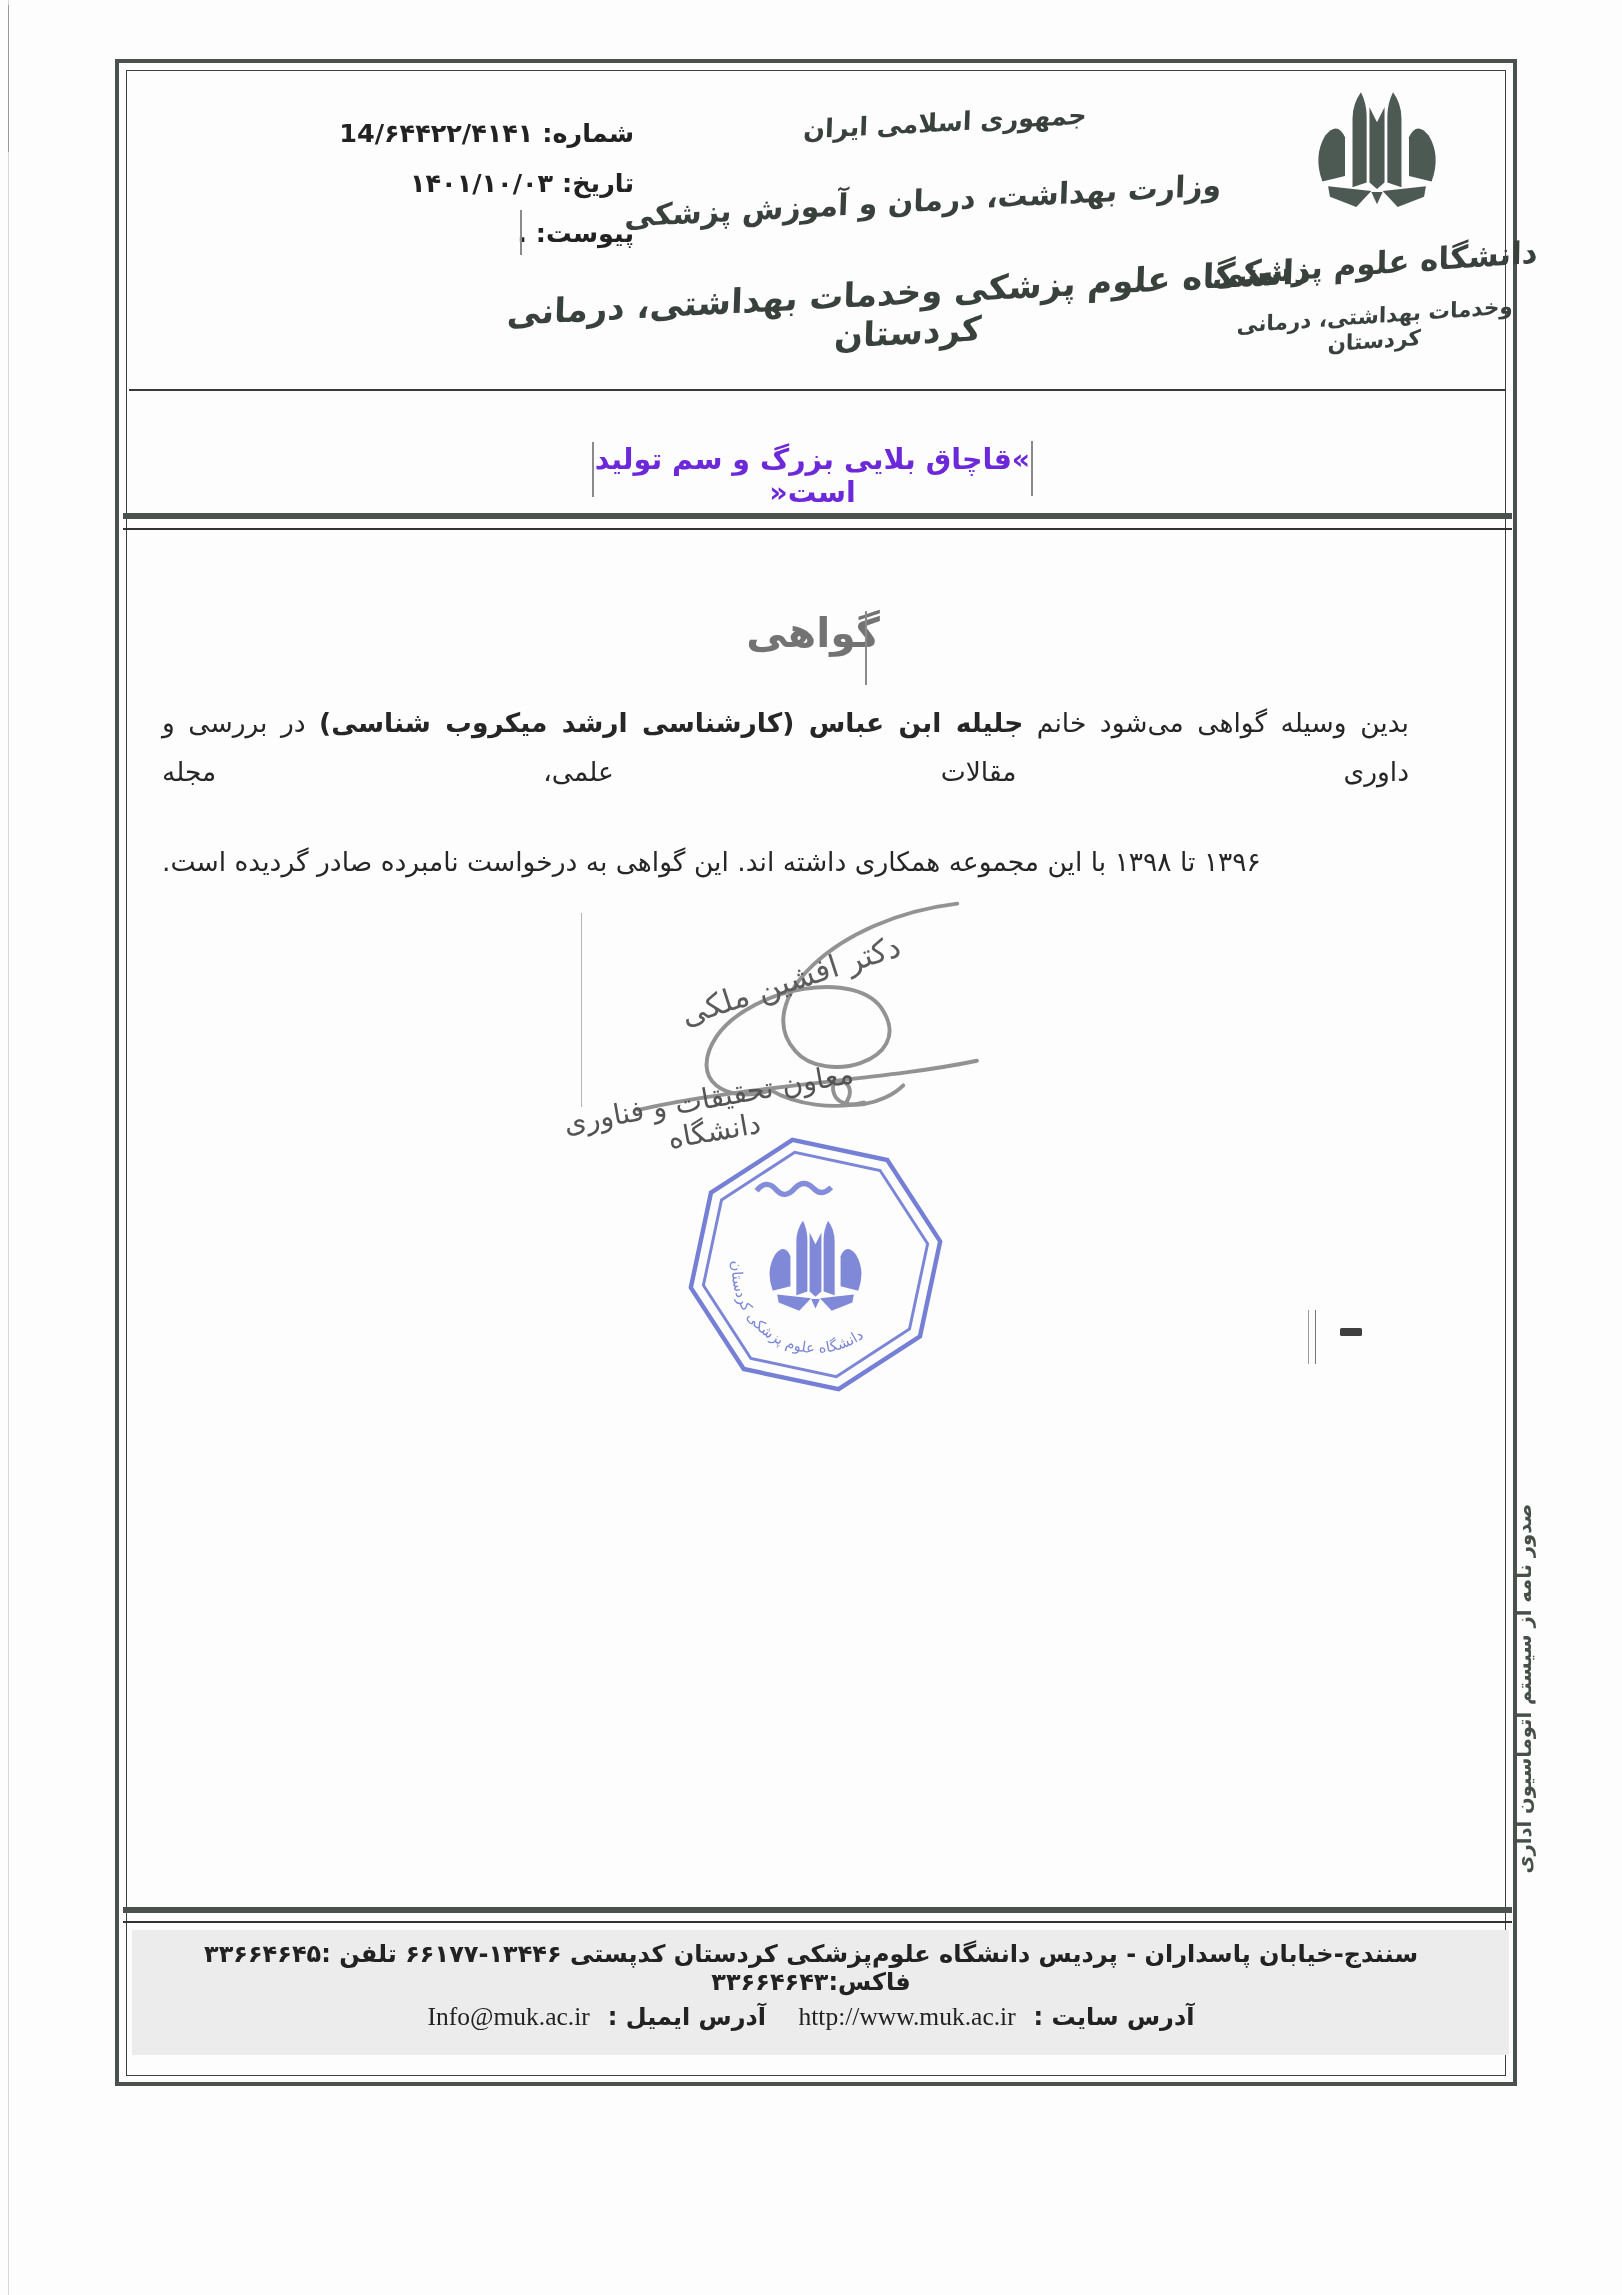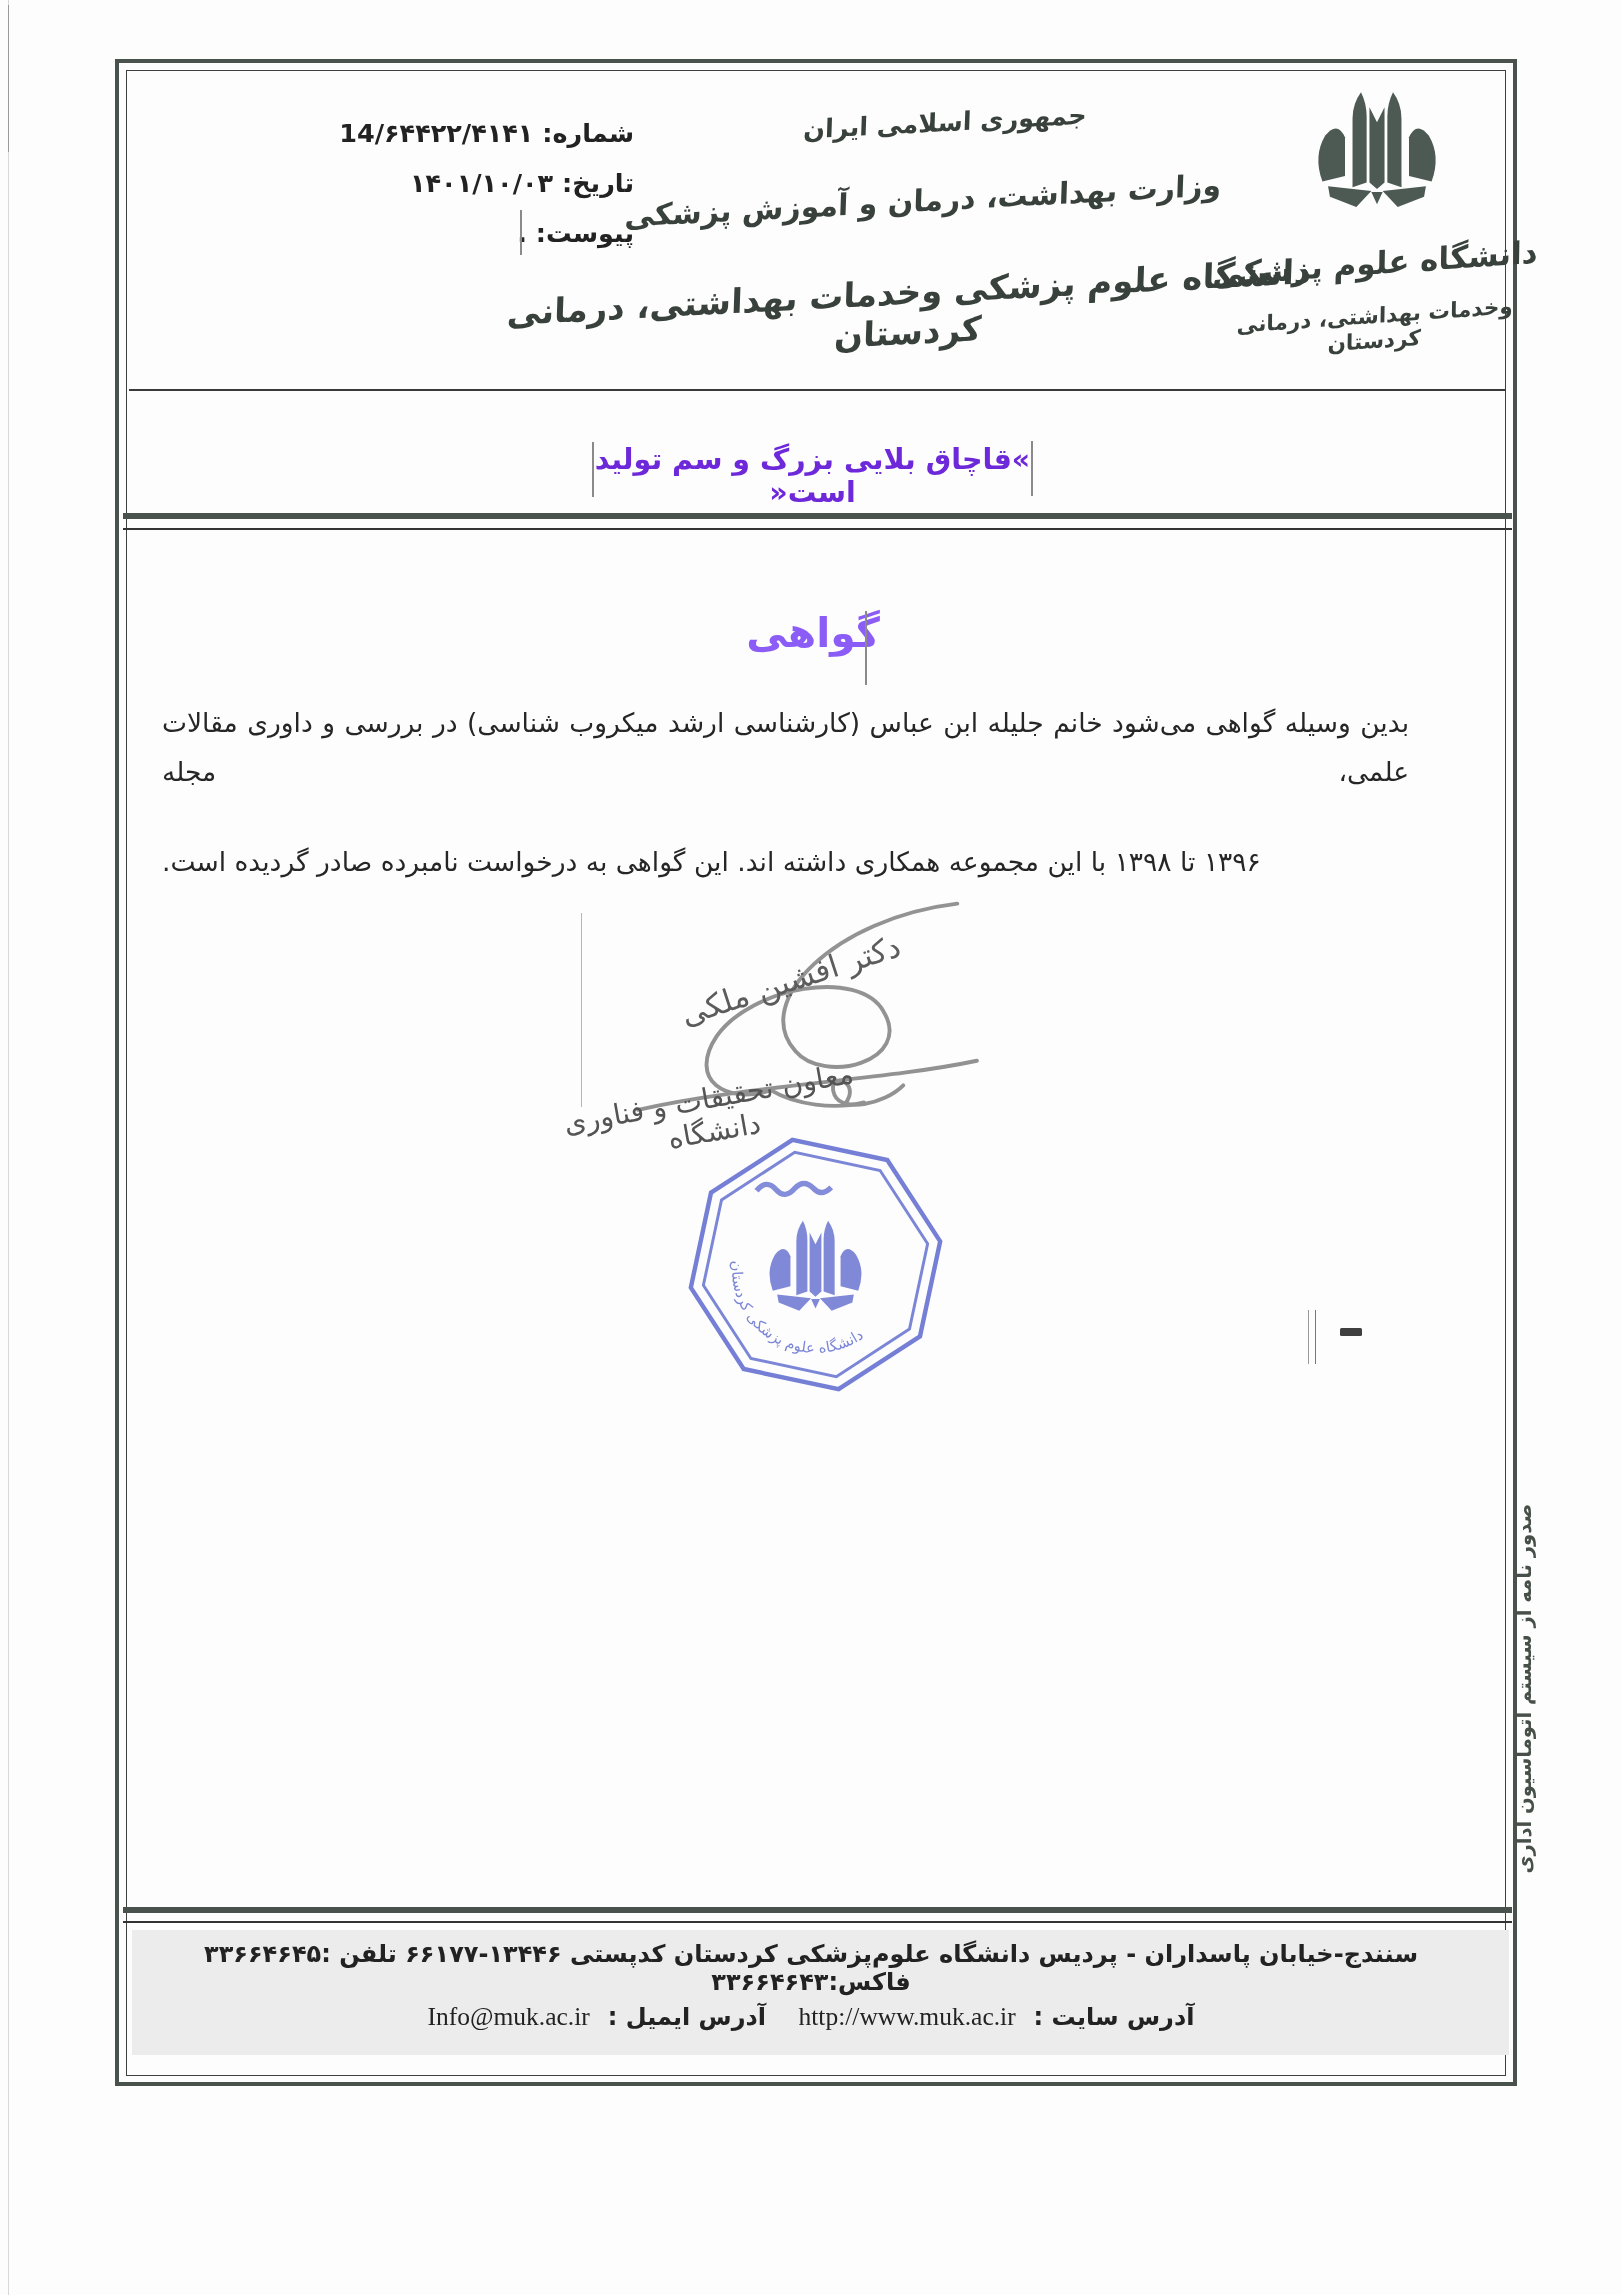--- a/index.html
+++ b/index.html
@@ -43,27 +43,27 @@
   .logo-cap2{left:1188px;top:303px;width:373px;font-size:21.6px;}
   .logo-cap1,.logo-cap2{direction:rtl;text-align:center;color:#39413c;font-weight:bold;transform:rotate(-4deg) skewX(-5deg);}
   
   .slogan{left:589px;top:443px;width:447px;text-align:center;direction:rtl;font-size:28.5px;font-weight:bold;color:#6d28d9;}
   .tick{width:1.5px;background:#8a8a8a;}
   .tick-slogan-l{left:592px;top:442px;height:55px;}
   .tick-slogan-r{left:1031px;top:441px;height:55px;}
   .tick-title{left:865px;top:611px;height:74px;}
   .tick-attach{left:520px;top:210px;height:45px;}
   
-  .title{left:715px;top:609px;width:196px;text-align:center;font-size:41px;font-weight:bold;color:#8b5cf6;direction:rtl;}
+  .title{left:715px;top:609px;width:196px;text-align:center;font-size:41px;font-weight:bold;color:#737373;direction:rtl;}
   .body-line{left:162px;width:1305px;direction:rtl;font-size:26.5px;color:#262626;line-height:49px;white-space:nowrap;}
   .body-line.justify{text-align:justify;text-align-last:justify;white-space:normal;}
   .body-line1{top:698px;padding-right:58px;width:1247px;}
   .body-line2{top:768px;}
   .body-line3{top:837px;text-align:left;}
-  .b{font-weight:normal;}
+  .b{font-weight:bold;}
   .latin-serif{font-family:"Liberation Serif","DejaVu Serif",serif;direction:ltr;unicode-bidi:embed;}
   .journal{font-size:28.5px;}
   
   .sig-text{direction:rtl;text-align:center;color:#5c5c5c;}
   .sig-name{left:604px;top:962px;width:373px;font-size:31px;transform:rotate(-18deg);}
   .sig-title{left:525px;top:1082px;width:373px;font-size:28.5px;transform:rotate(-10deg);color:#545454;}
   .sig-swoosh{left:540px;top:874px;width:540px;height:344px;}
   .sig-tick{left:581px;top:913px;width:1px;height:194px;background:#b5b5b5;}
   
   .stamp{left:673px;top:1122px;width:285px;height:285px;opacity:.92;}

